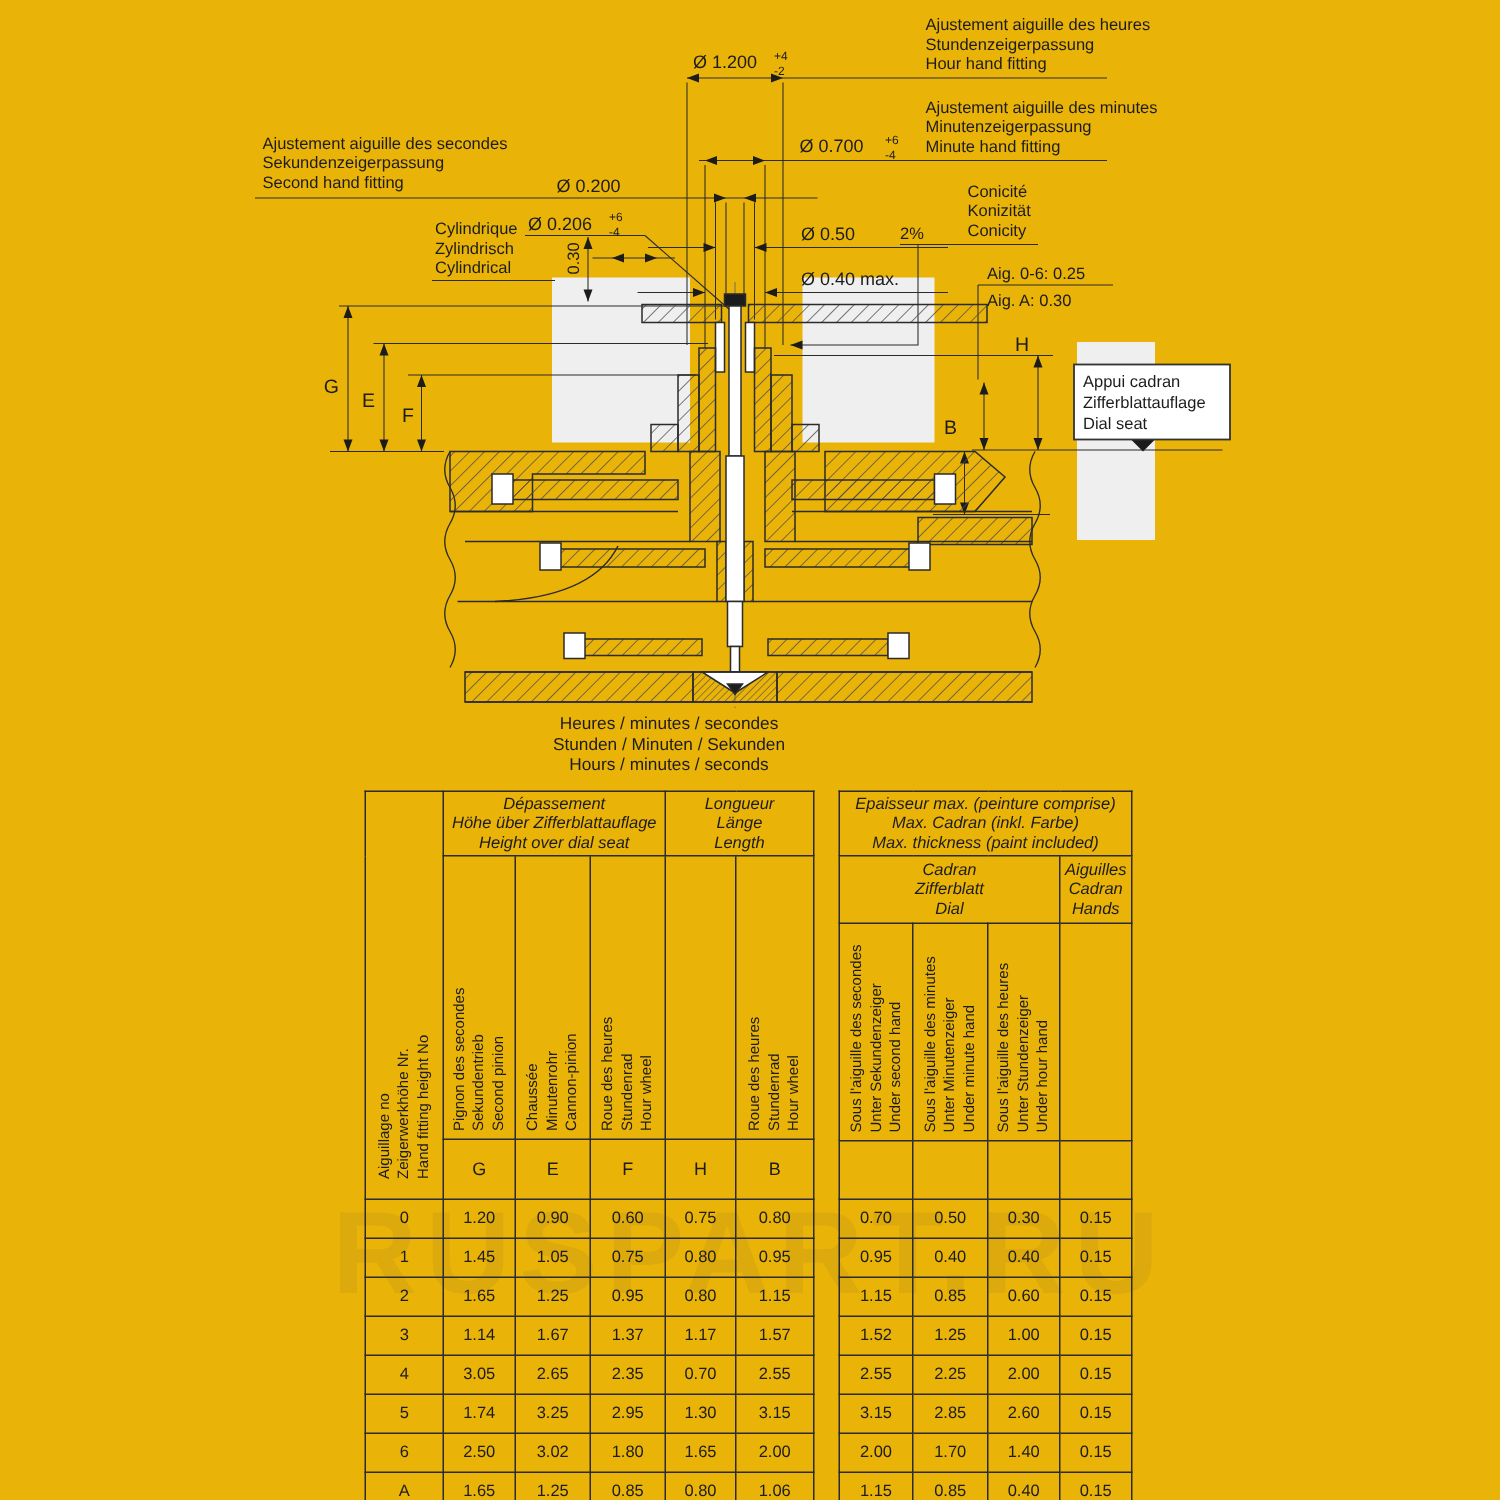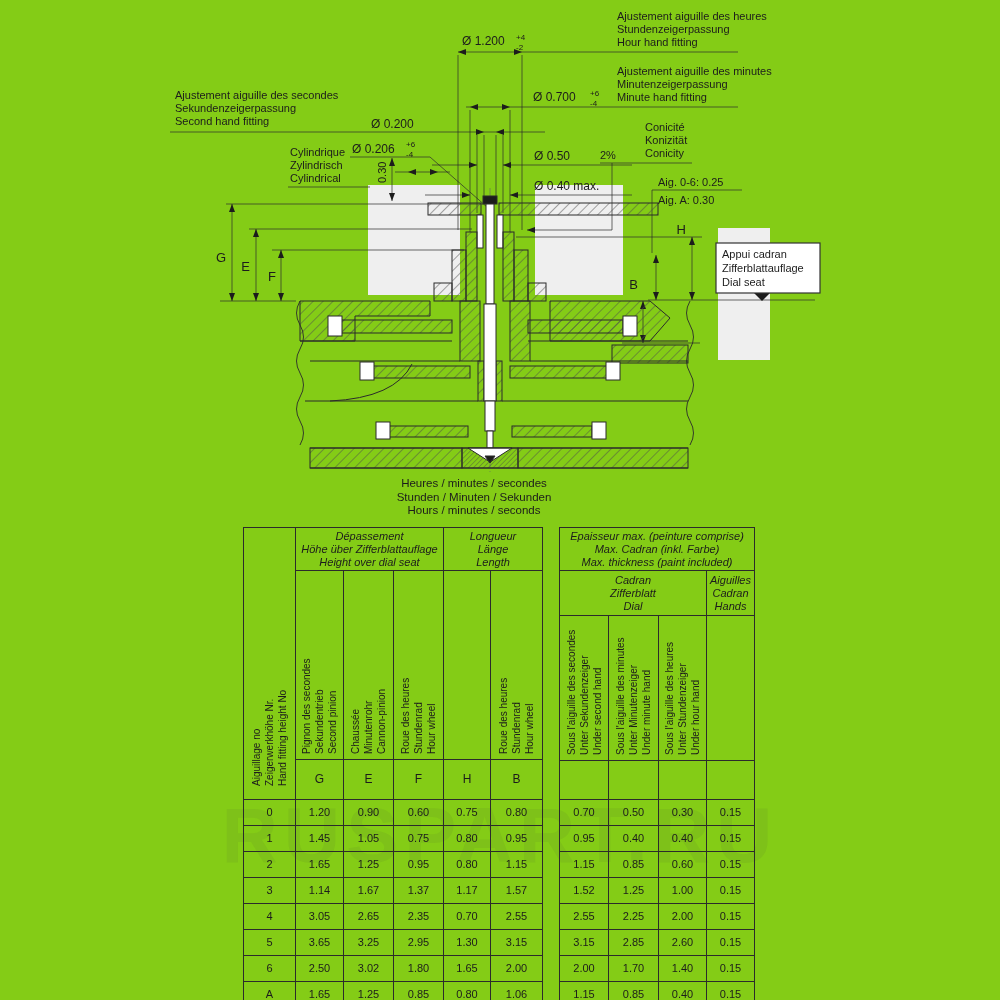--- a/index.html
+++ b/index.html
@@ -1,25 +1,25 @@
 <!DOCTYPE html>
 <html><head>
 <meta charset="utf-8">
 <style>
   html,body{margin:0;padding:0;background:#fff;}
-  #page{position:relative;width:1000px;height:1000px;background:#84cc16;overflow:hidden;
+  #page{position:relative;width:1000px;height:1000px;background:#eab308;overflow:hidden;
         font-family:"Liberation Sans", sans-serif;color:#1c1c1c;}
   svg text{font-family:"Liberation Sans", sans-serif;fill:#1c1c1c;}
   .lbl{font-size:11px;}
   .dim{font-size:12px;}
   .big{font-size:13px;}
   .tol{font-size:8px;}
 
   #caption{position:absolute;top:477px;left:0;width:892px;text-align:center;
-           font-size:11.5px;line-height:13.5px;padding-left:28px;}
+           font-size:11.5px;line-height:13.5px;}
 
   #tablewrap{position:absolute;top:527px;left:243px;display:flex;gap:16px;}
   table{border-collapse:collapse;table-layout:fixed;}
   td{border:1px solid #2b2b2b;padding:0;text-align:center;vertical-align:middle;
      font-size:11px;line-height:13px;overflow:hidden;}
   td.grp{font-size:11px;line-height:13px;height:42px;font-style:italic;}
   td.sub{height:44px;}
   td.vh{vertical-align:bottom;height:188px;}
   td.vh2{vertical-align:bottom;height:144px;}
   td.letter{height:38px;font-size:12px;}
@@ -358,21 +358,21 @@
     <tr>
             <td class="num rowno">4</td>
             <td class="num">3.05</td>
             <td class="num">2.65</td>
             <td class="num">2.35</td>
             <td class="num">0.70</td>
             <td class="num">2.55</td>
           </tr>
     <tr>
             <td class="num rowno">5</td>
-            <td class="num">3.65</td>
+            <td class="num">1.74</td>
             <td class="num">3.25</td>
             <td class="num">2.95</td>
             <td class="num">1.30</td>
             <td class="num">3.15</td>
           </tr>
     <tr>
             <td class="num rowno">6</td>
             <td class="num">2.50</td>
             <td class="num">3.02</td>
             <td class="num">1.80</td>

